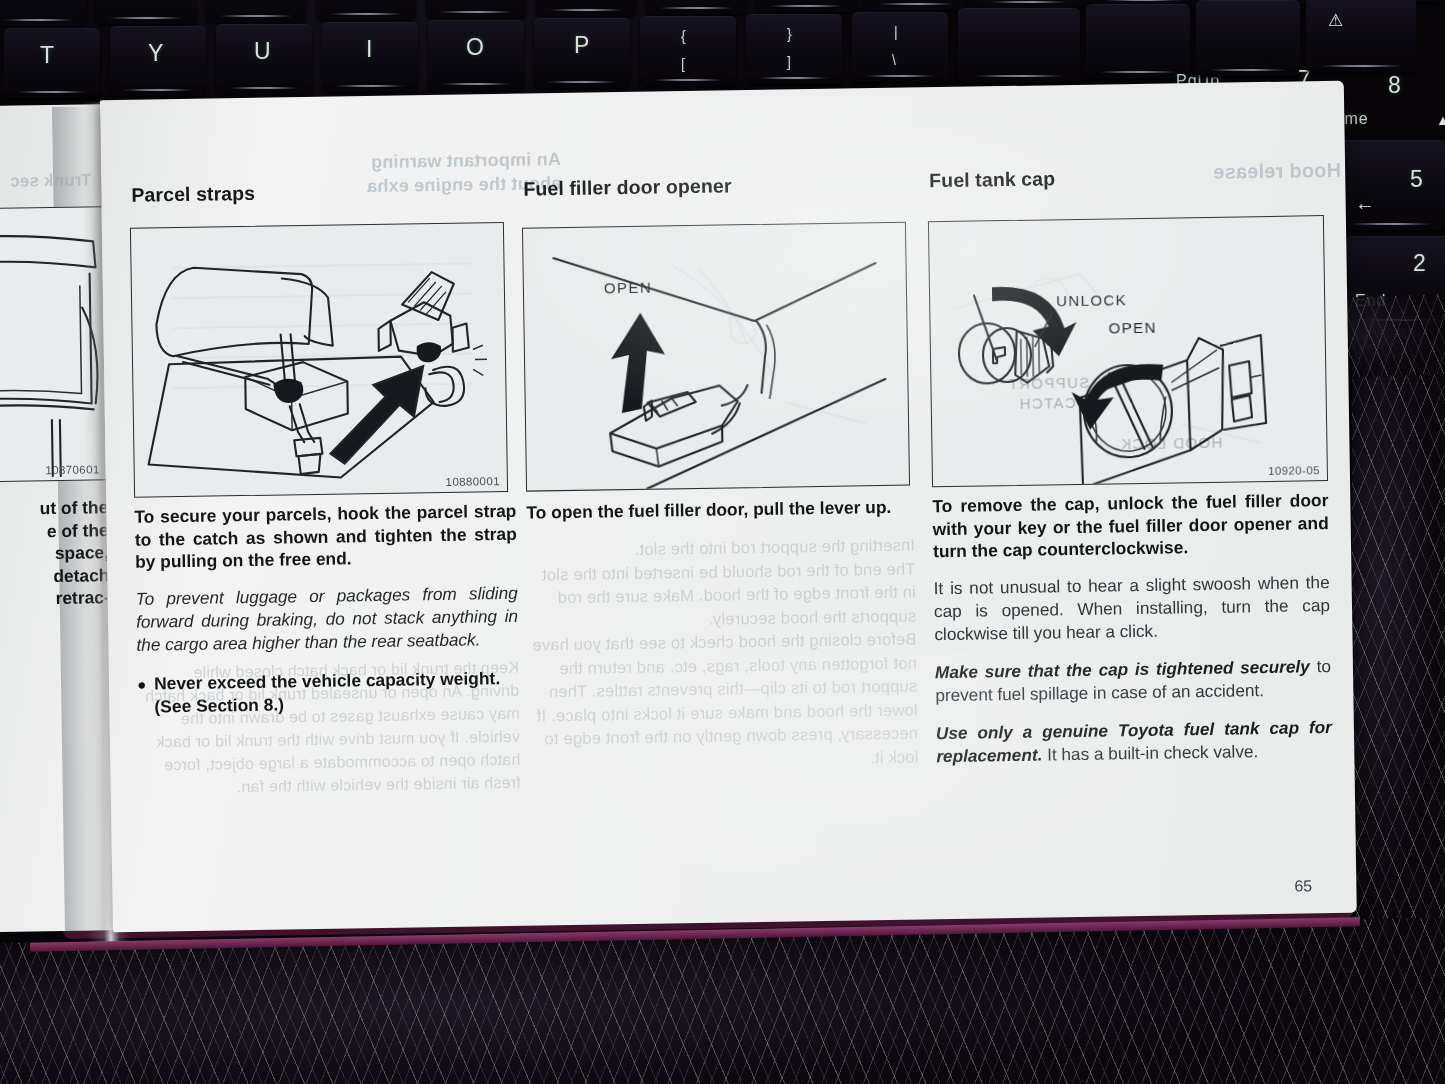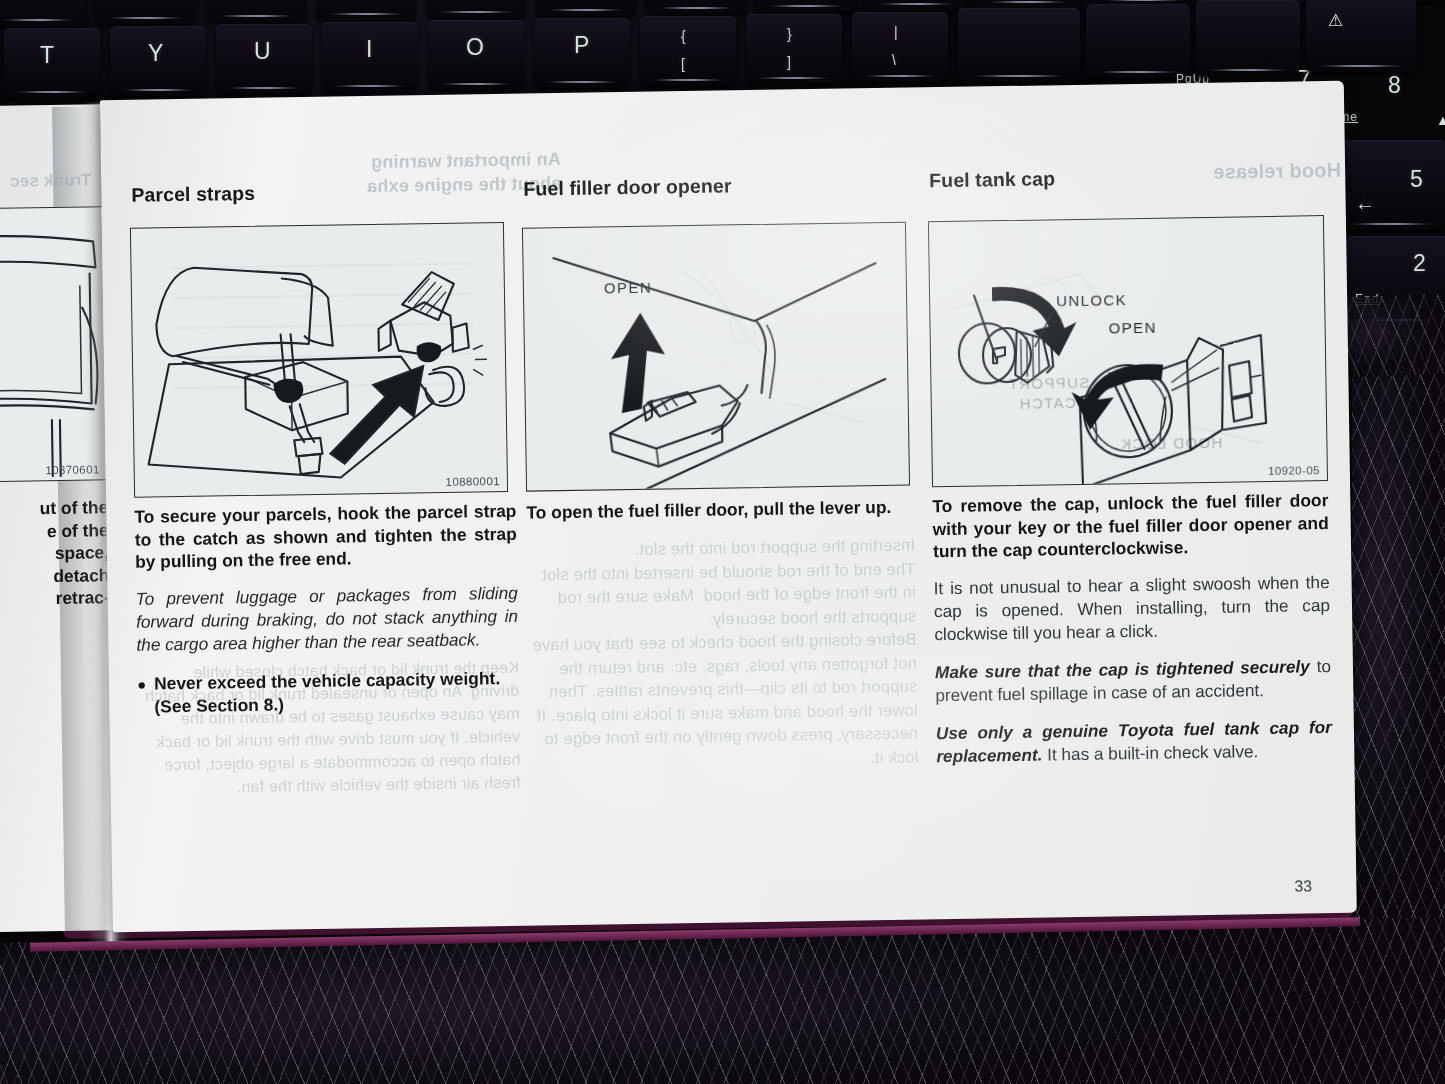--- a/index.html
+++ b/index.html
@@ -16,21 +16,21 @@
   .keycap{position:absolute;background:
             linear-gradient(180deg,#161320 0%,#0d0a13 45%,#070509 100%);
           border-radius:6px;box-shadow:0 2px 3px rgba(0,0,0,.9),
             inset 0 1px 0 rgba(120,110,140,.10);}
   .keycap::after{content:"";position:absolute;left:12%;right:12%;bottom:5px;height:2px;
           border-radius:50%;background:linear-gradient(90deg,rgba(180,190,210,0) 0%,
           rgba(190,200,220,.55) 35%,rgba(200,210,230,.65) 55%,rgba(180,190,210,0) 100%);}
   .keylbl{position:absolute;color:#d5e3d8;font-size:23px;letter-spacing:1px;
           text-shadow:0 0 4px rgba(160,255,200,.22);}
   .keylbl.sm{font-size:14px;color:#c9d6cd;}
-  .keylbl.tiny{font-size:12px;color:#bfccc3;text-decoration:underline;}
+  .keylbl.tiny{font-size:16px;color:#bfccc3;}
   .glyphlbl{position:absolute;color:#d5e3d8;font-size:20px;}
 
   
   .mesh{position:absolute;background-color:#0b070d;
         background-image:
           repeating-linear-gradient(68deg, rgba(150,150,175,.20) 0 1px, rgba(0,0,0,0) 1px 13px),
           repeating-linear-gradient(-68deg, rgba(150,150,175,.20) 0 1px, rgba(0,0,0,0) 1px 13px),
           radial-gradient(ellipse at 30% 40%, rgba(90,80,110,.22), rgba(0,0,0,0) 60%);}
   .mesh::after{content:"";position:absolute;inset:0;
         background-image:repeating-linear-gradient(68deg, rgba(255,255,255,.30) 0 1px, rgba(0,0,0,0) 1px 26px),
@@ -365,21 +365,21 @@
       <p class="body-bold" style="margin:0 0 14px 0;">To remove the cap, unlock the fuel filler door with your key or the fuel filler door opener and turn the cap counterclockwise.</p>
       <p class="body-reg" style="margin:0 0 15px 0;">It is not unusual to hear a slight swoosh when the cap is opened. When installing, turn the cap clockwise till you hear a click.</p>
       <p class="body-reg" style="margin:0 0 15px 0;">
         <span class="body-ital-b">Make sure that the cap is tightened securely</span><span> to prevent fuel spillage in case of an accident.</span>
       </p>
       <p class="body-reg" style="margin:0;">
         <span class="body-ital-b">Use only a genuine Toyota fuel tank cap for replacement.</span><span> It has a built-in check valve.</span>
       </p>
     </div>
 
-    <span class="pagenum" style="left:1292px;top:790px;">33</span>
+    <span class="pagenum" style="left:1292px;top:790px;">65</span>
 
     <div class="glare" style="left:120px;top:0px;width:1200px;height:560px;"></div>
     <div class="glare" style="left:300px;top:560px;width:900px;height:270px;opacity:.55;"></div>
   </div>
 
   <div class="magenta-edge" style="left:30px;top:930px;width:1330px;height:9px;transform:rotate(-1.1deg);
               background:linear-gradient(180deg,#8a3a6a 0%,#52163c 100%);"></div>
 
 </div>
 

